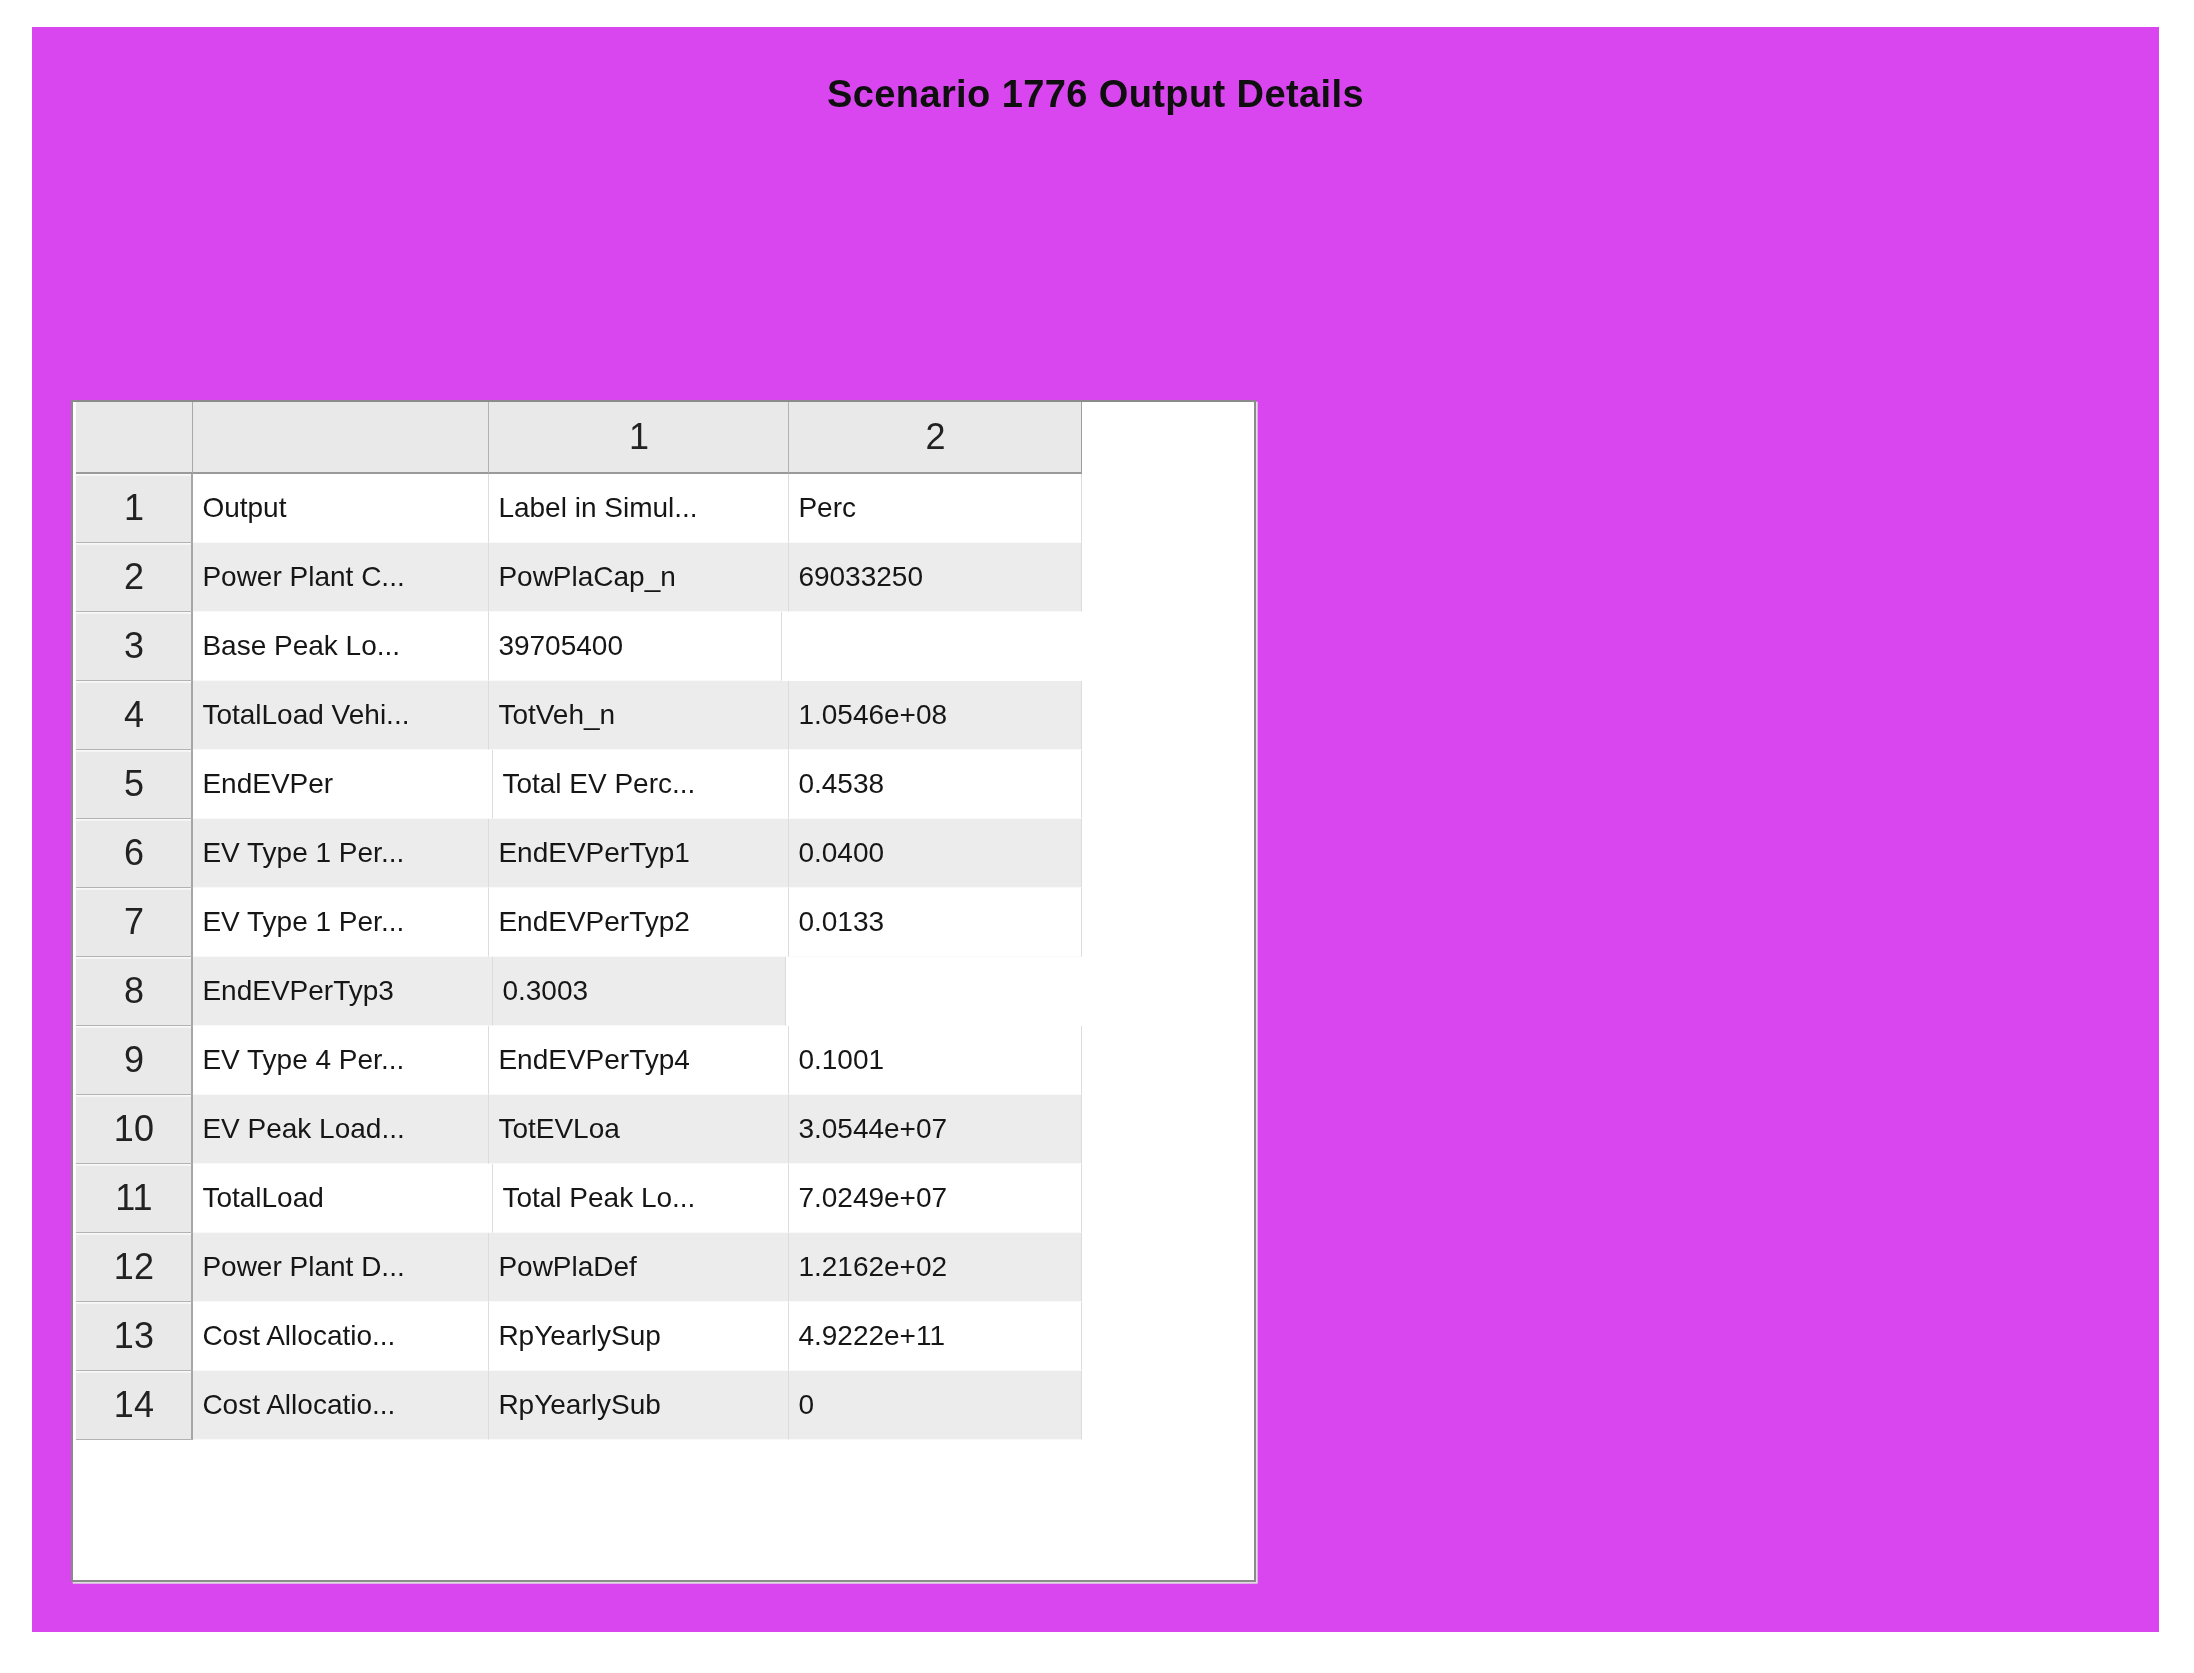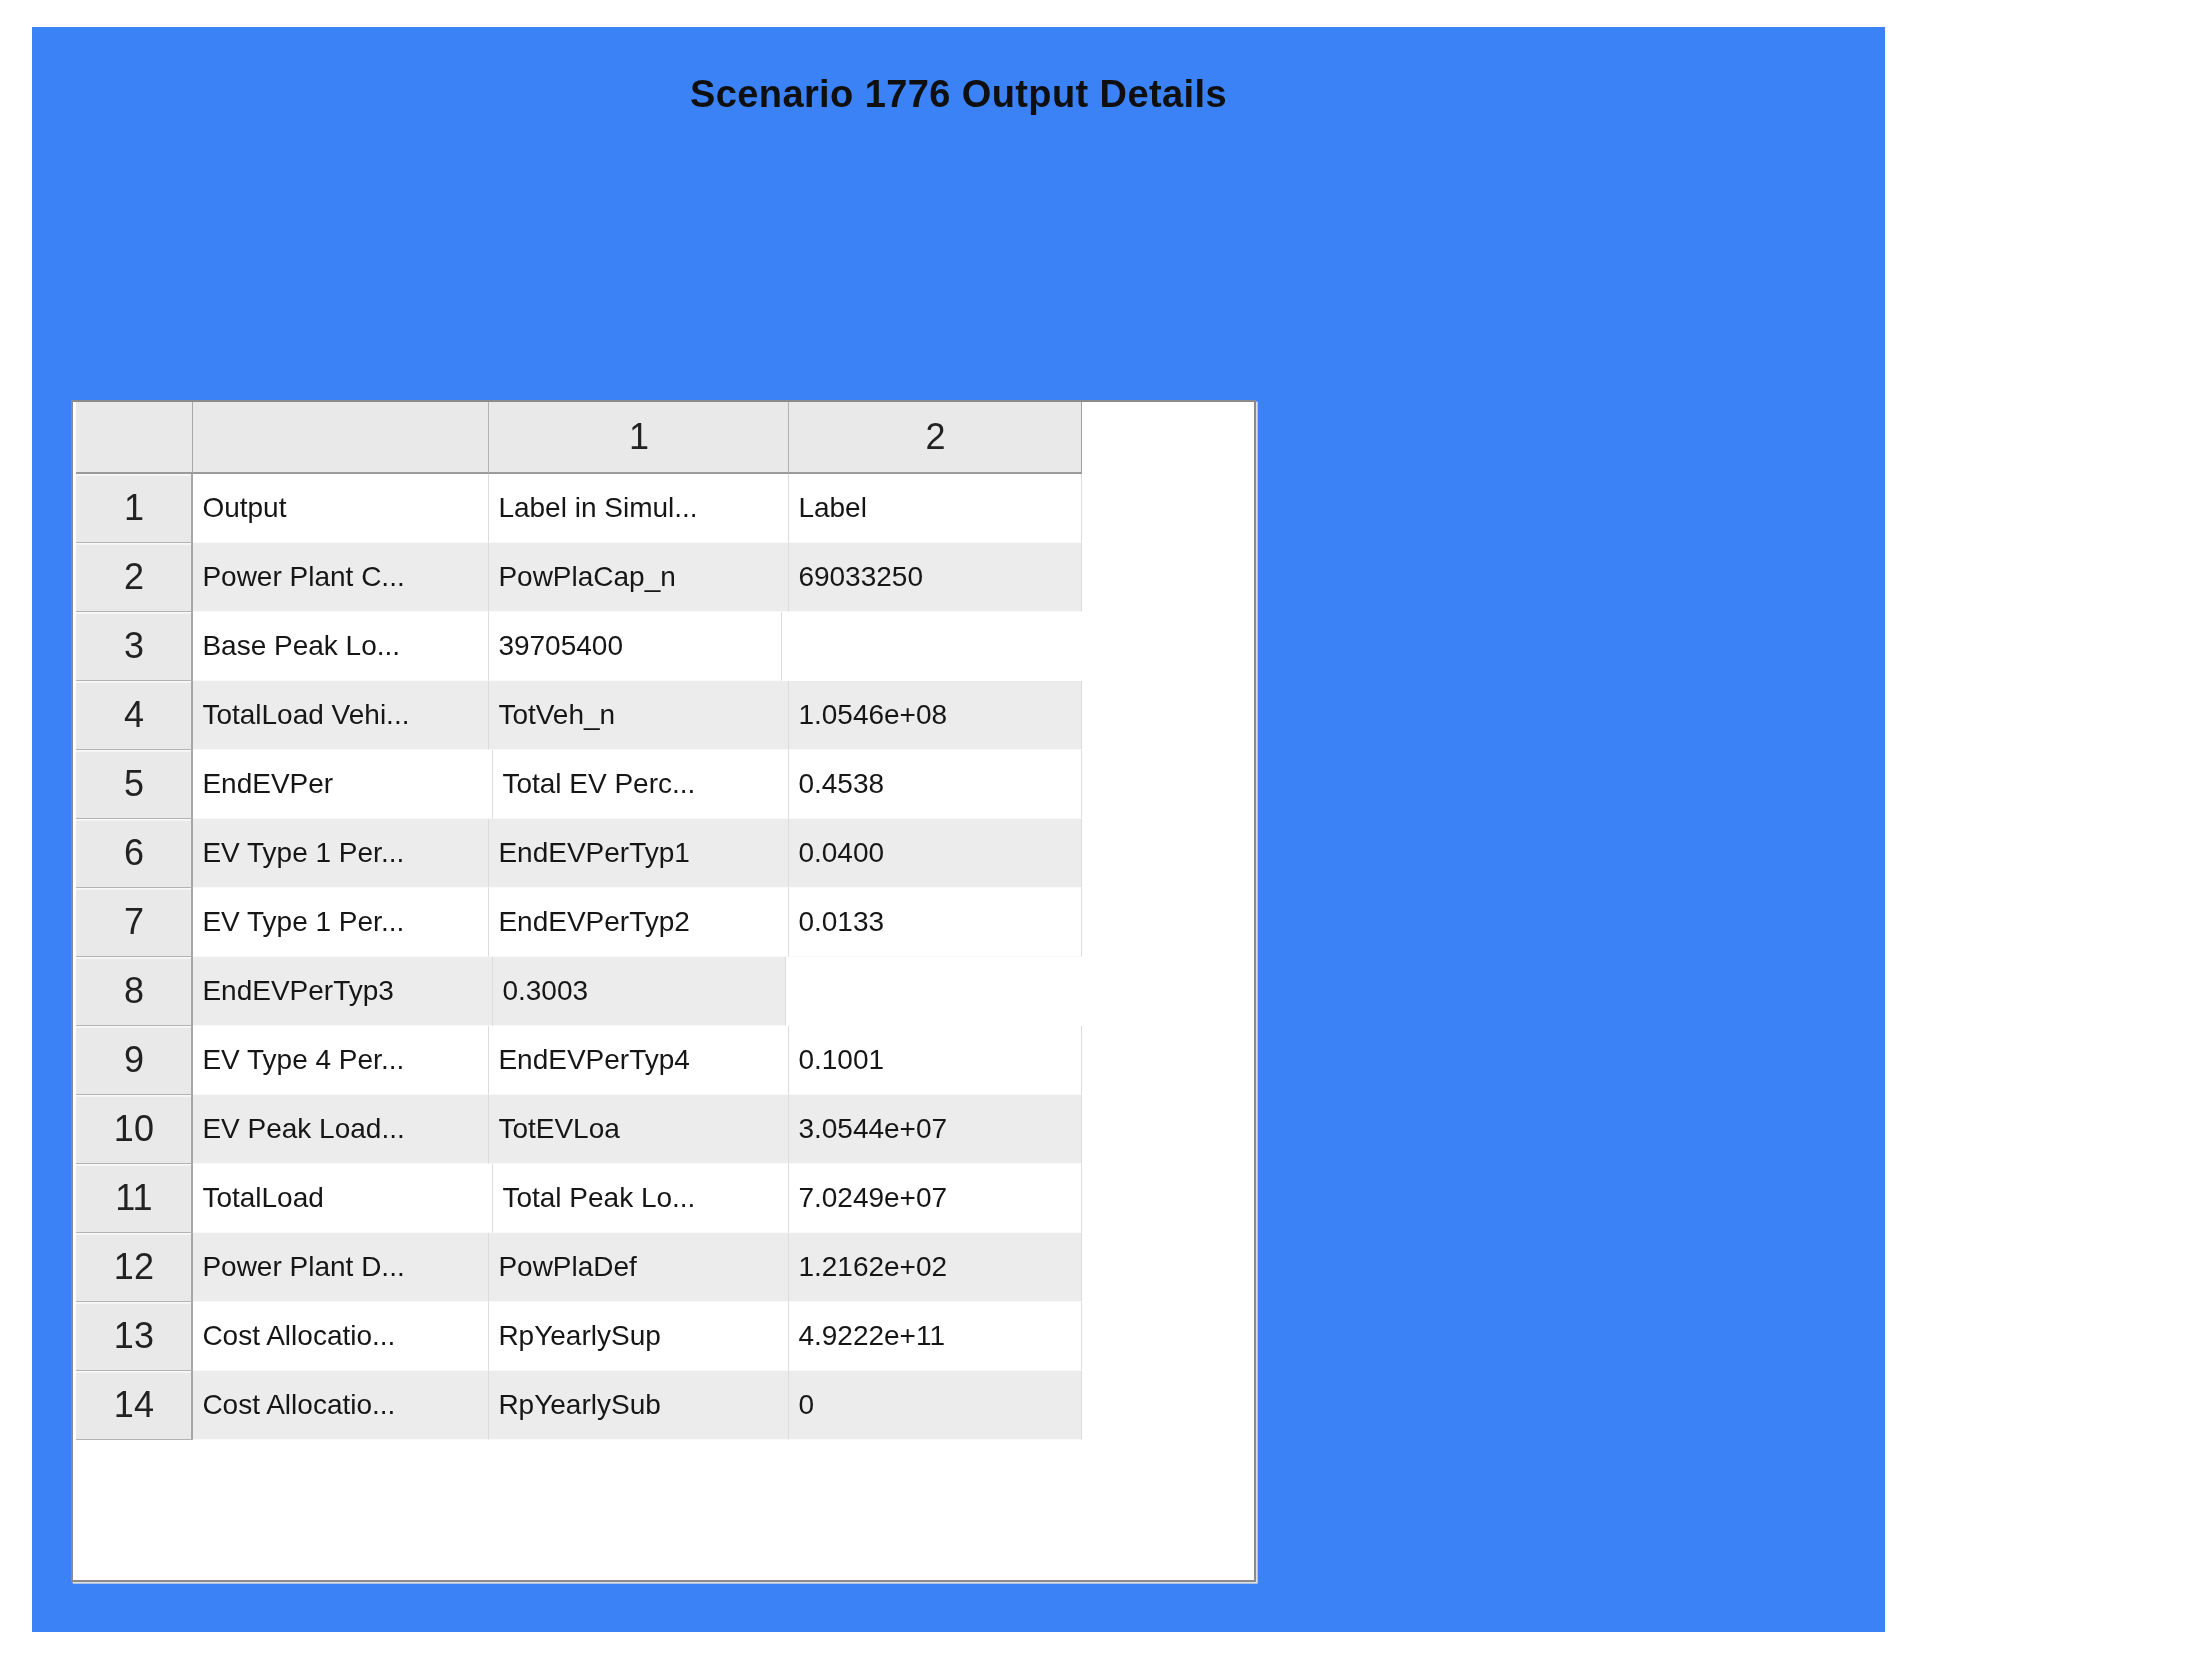--- a/index.html
+++ b/index.html
@@ -7,22 +7,22 @@
     position: relative;
     width: 2194px;
     height: 1674px;
     background: #ffffff;
     overflow: hidden;
     font-family: "Liberation Sans", "DejaVu Sans", sans-serif;
   }
   .panel {
     position: absolute;
     left: 32px; top: 27px;
-    width: 1853px; height: 1605px;
-    background: #3b82f6;
+    width: 2127px; height: 1605px;
+    background: #d946ef;
   }
   .title {
     position: absolute;
     left: 0; top: 46px;
     width: 100%;
     text-align: center;
     font-size: 38px;
     font-weight: bold;
     color: #0f0f0f;
     letter-spacing: 0.4px;
@@ -94,21 +94,21 @@
         <div class="hcell h-c1">1</div>
         <div class="hcell h-c2">2</div>
         <div class="h-fill"></div>
       </div>
 
       <div class="rows">
         <div class="tr">
           <div class="rn">1</div>
           <div class="td c1">Output</div>
           <div class="td c2">Label in Simul...</div>
-          <div class="td c3">Label</div>
+          <div class="td c3">Perc</div>
           <div class="td-fill"></div>
         </div>
         <div class="tr">
           <div class="rn">2</div>
           <div class="td c1">Power Plant C...</div>
           <div class="td c2">PowPlaCap_n</div>
           <div class="td c3">69033250</div>
           <div class="td-fill"></div>
         </div>
         <div class="tr">

